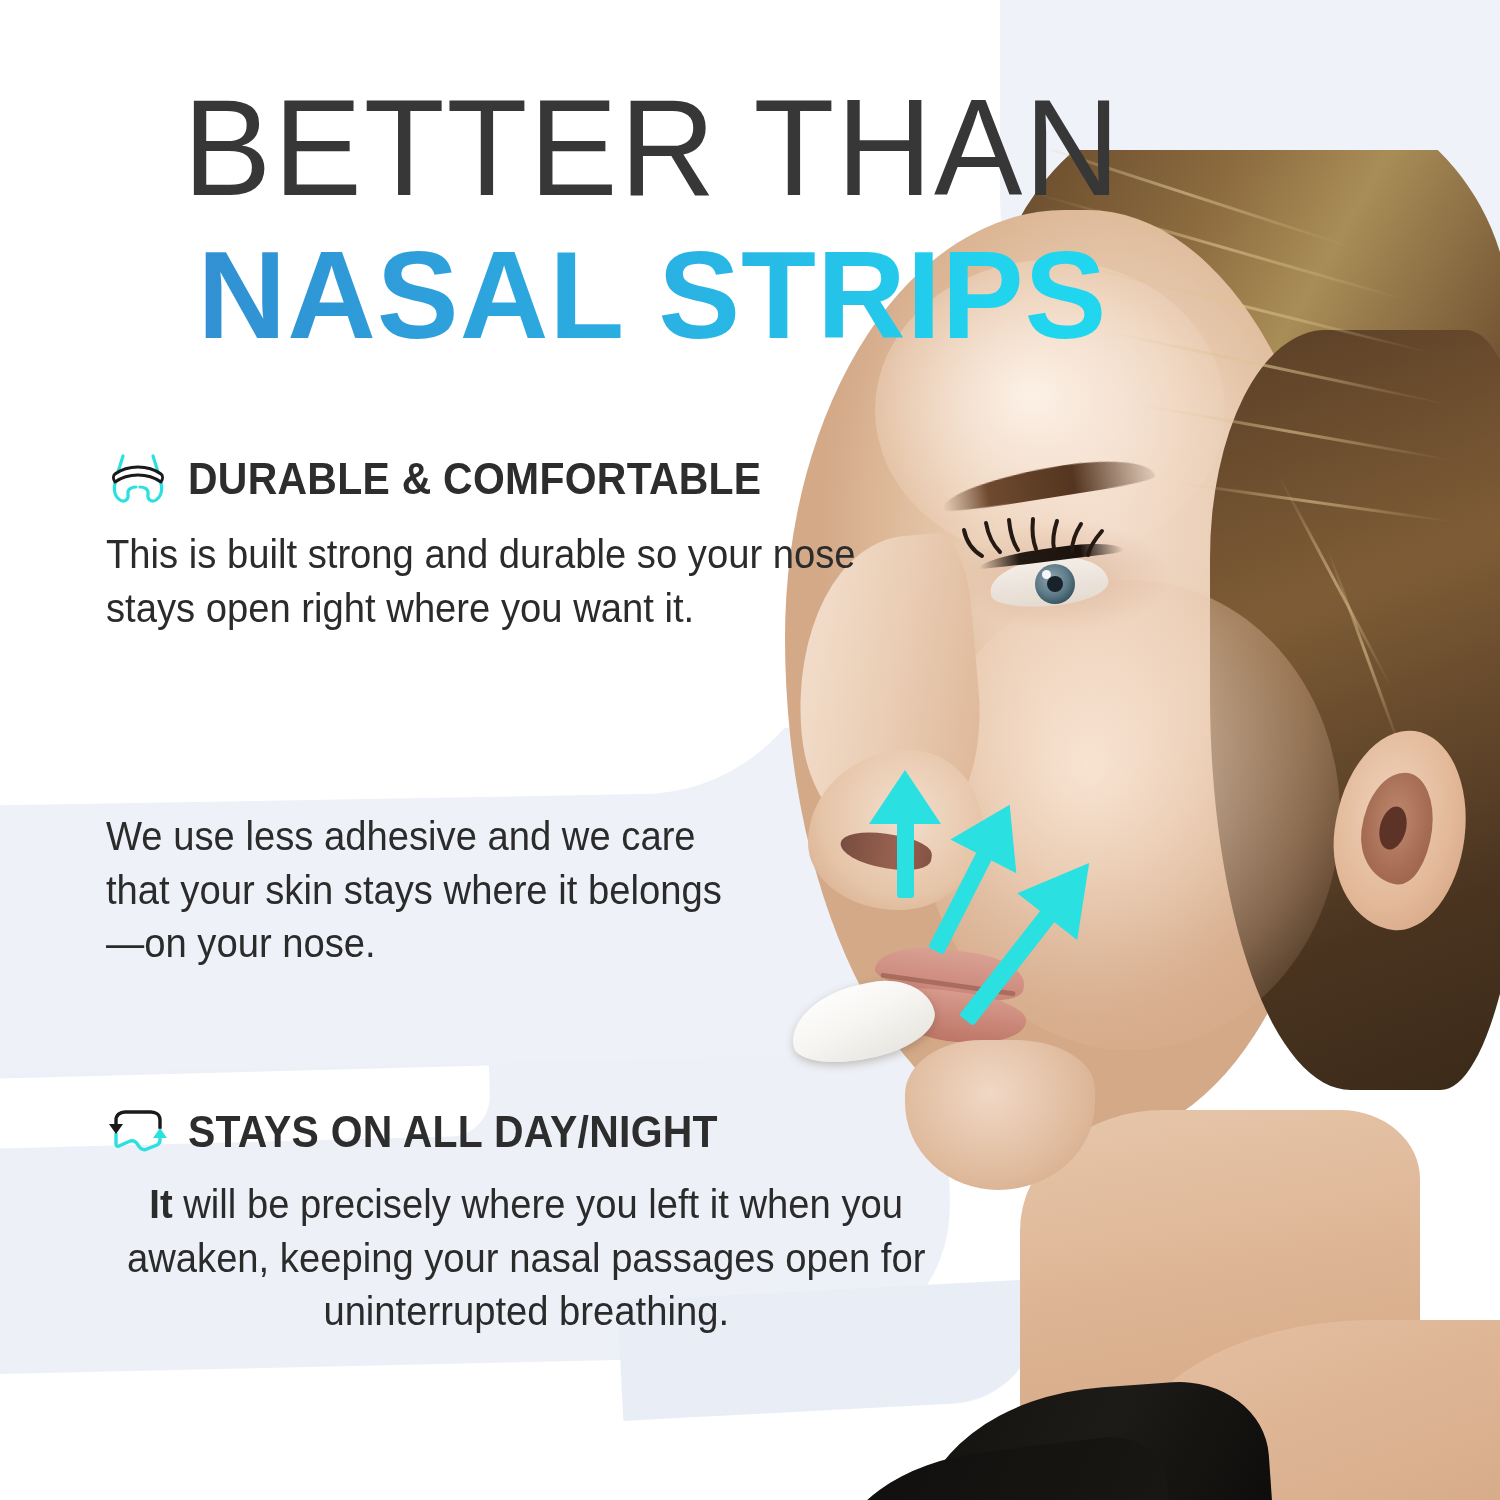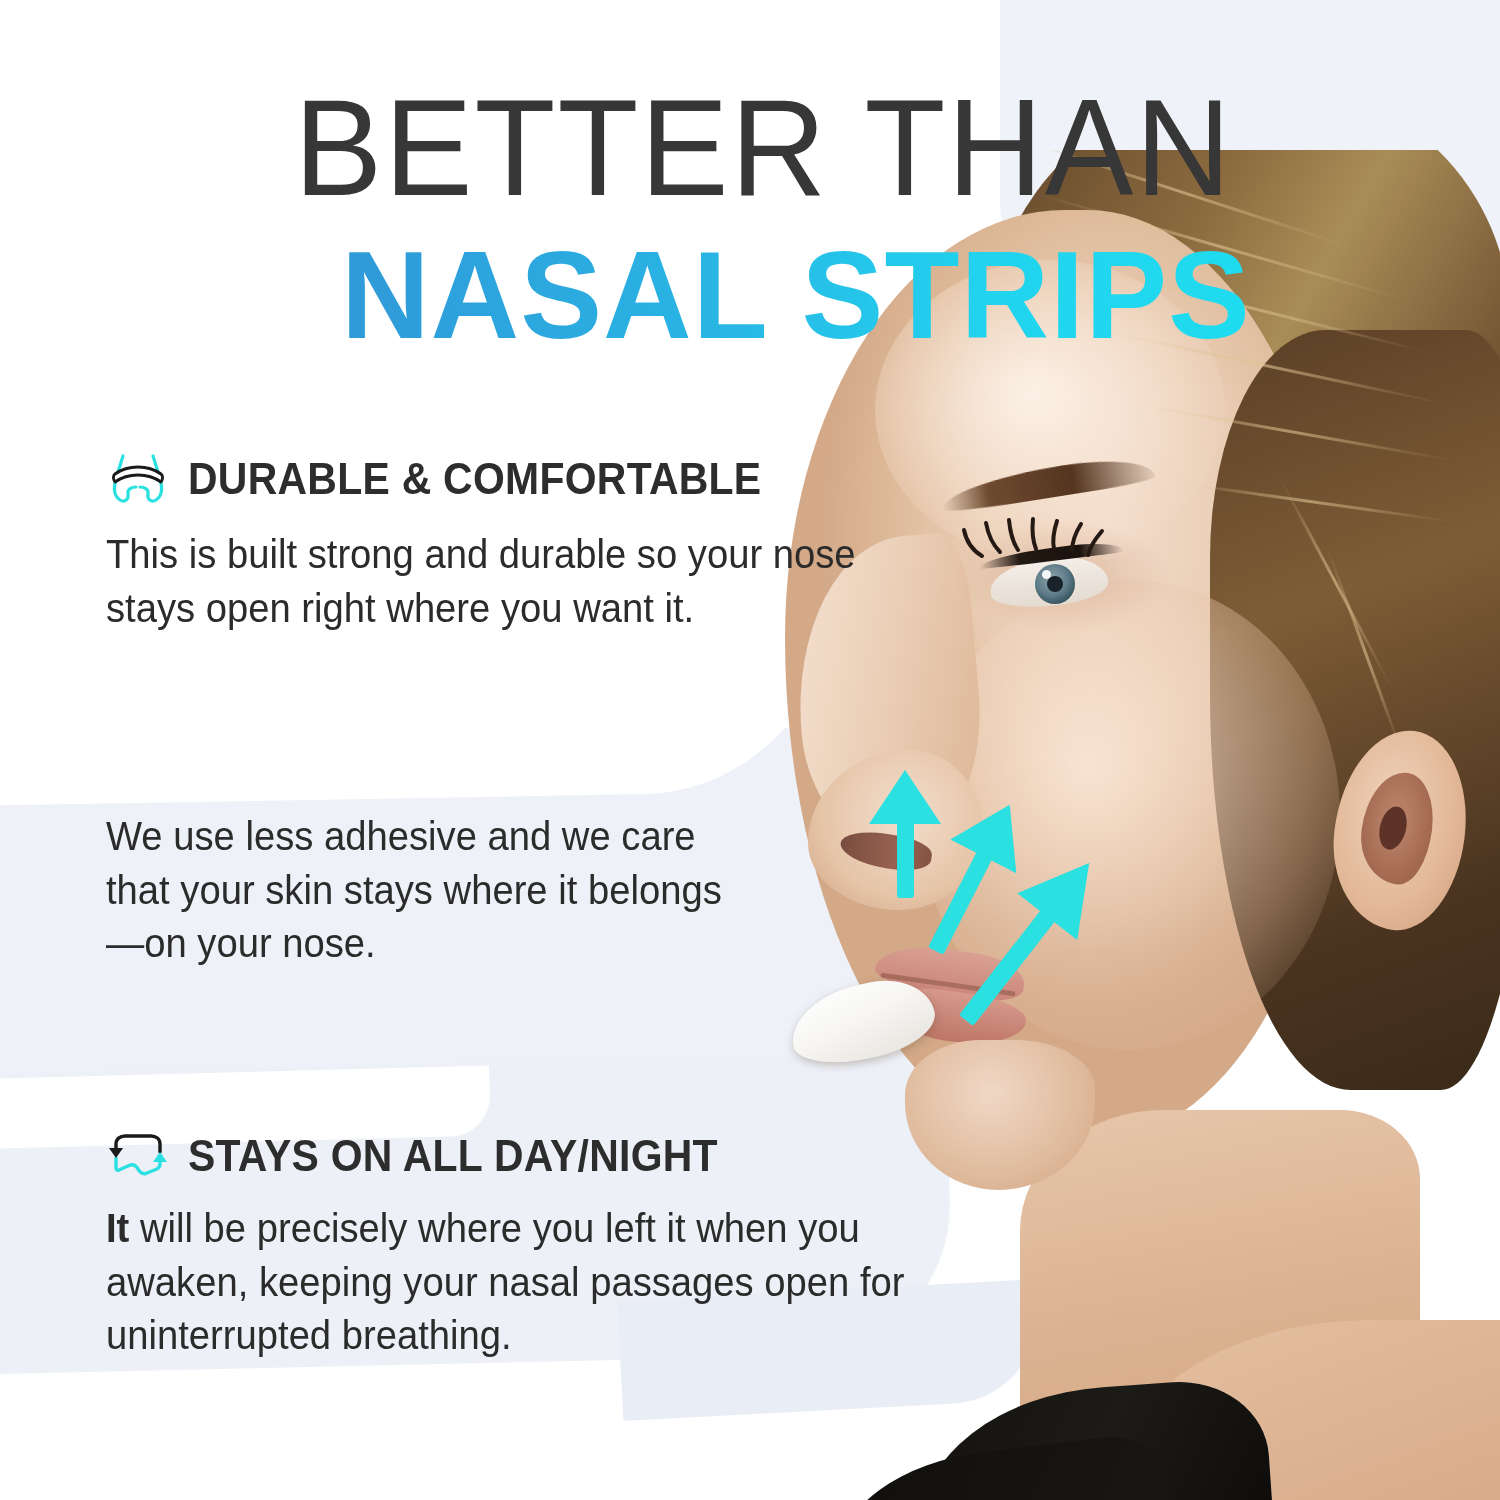--- a/index.html
+++ b/index.html
@@ -291,21 +291,21 @@
     border-radius: 52% 40% 46% 54% / 62% 58% 42% 38%;
     transform: rotate(-13deg);
     box-shadow: 0 3px 8px rgba(110,85,65,.35);
     z-index:6;
   }
 
   
   .arrow-svg { position:absolute; z-index:7; }
 
   
-  #headline { position:absolute; left:0; top:78px; width:1257px; text-align:right; z-index:20;padding-left:48px; }
+  #headline { position:absolute; left:0; top:78px; width:1257px; text-align:center; z-index:20;padding-left:48px; }
   #headline-line1 {
     font-family:"Liberation Sans", sans-serif;
     font-size:138px;
     line-height:1.0;
     font-weight:400;
     letter-spacing:2px;
     color:#373737;
     transform: scaleX(.96);
   }
   #headline-line2 {
@@ -321,21 +321,21 @@
     color:transparent;
     -webkit-text-fill-color:transparent;
     transform: scaleX(.99);
   }
 
   
   #features { position:absolute; left:0; top:0; width:1500px; height:1498px; z-index:18;margin-left:20px; }
   .feature { position:absolute; }
   #feature-0 { left:86px; top:450px; width:800px; }
   #feature-1 { left:86px; top:790px; width:660px; }
-  #feature-2 { left:86px; top:1130px; width:880px; }
+  #feature-2 { left:86px; top:1106px; width:880px;text-align:center; }
 
   .feature-head {
     display:flex;
     align-items:center;
     gap:18px;
   }
   .feature-icon { flex:0 0 auto; display:block; }
   .feature-title {
     font-family:"Liberation Sans", sans-serif;
     font-weight:700;

